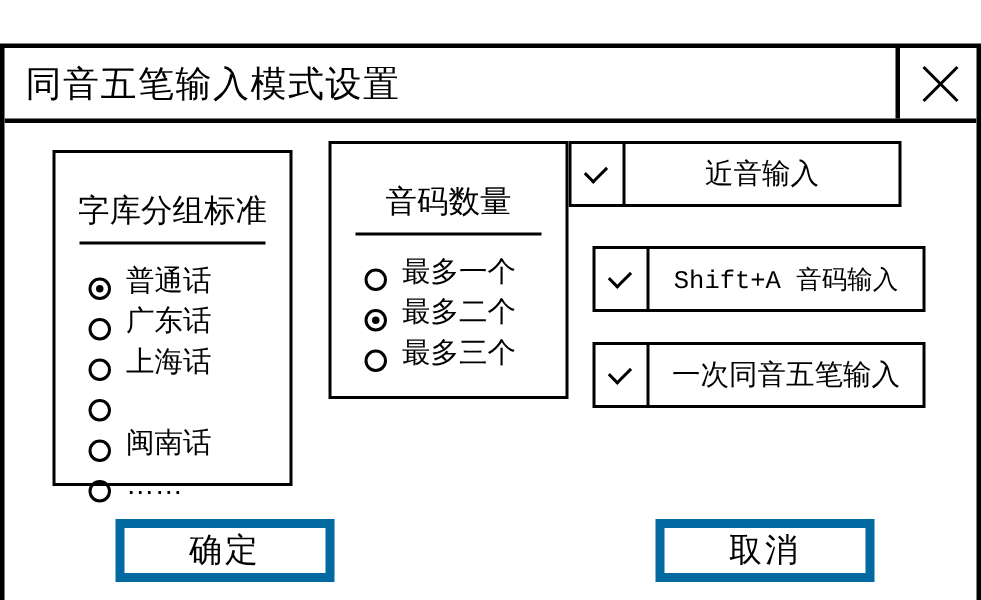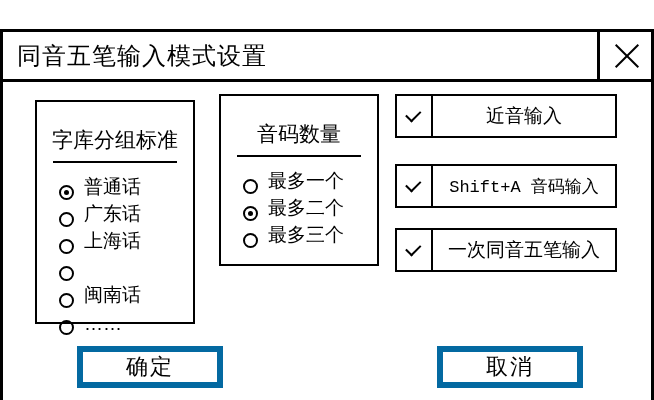--- a/index.html
+++ b/index.html
@@ -223,21 +223,21 @@
         <span class="radio checked"></span>
         <span class="opt-label">最多二个</span>
       </div>
       <div class="opt">
         <span class="radio"></span>
         <span class="opt-label">最多三个</span>
       </div>
     </div>
   </div>
 
-  <div class="checkrow" style="left:392px; top:62px; width:222px; height:44px;">
+  <div class="checkrow" style="left:376px; top:62px; width:222px; height:44px;">
     <span class="checkbox-cell">
       <span class="tick"></span>
     </span>
     <span class="check-label">近音输入</span>
   </div>
 
   <div class="checkrow" style="left:392px; top:132px; width:222px; height:44px;">
     <span class="checkbox-cell">
       <span class="tick"></span>
     </span>

